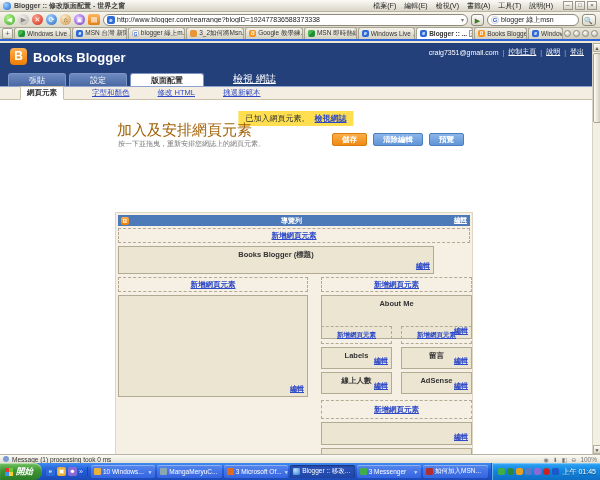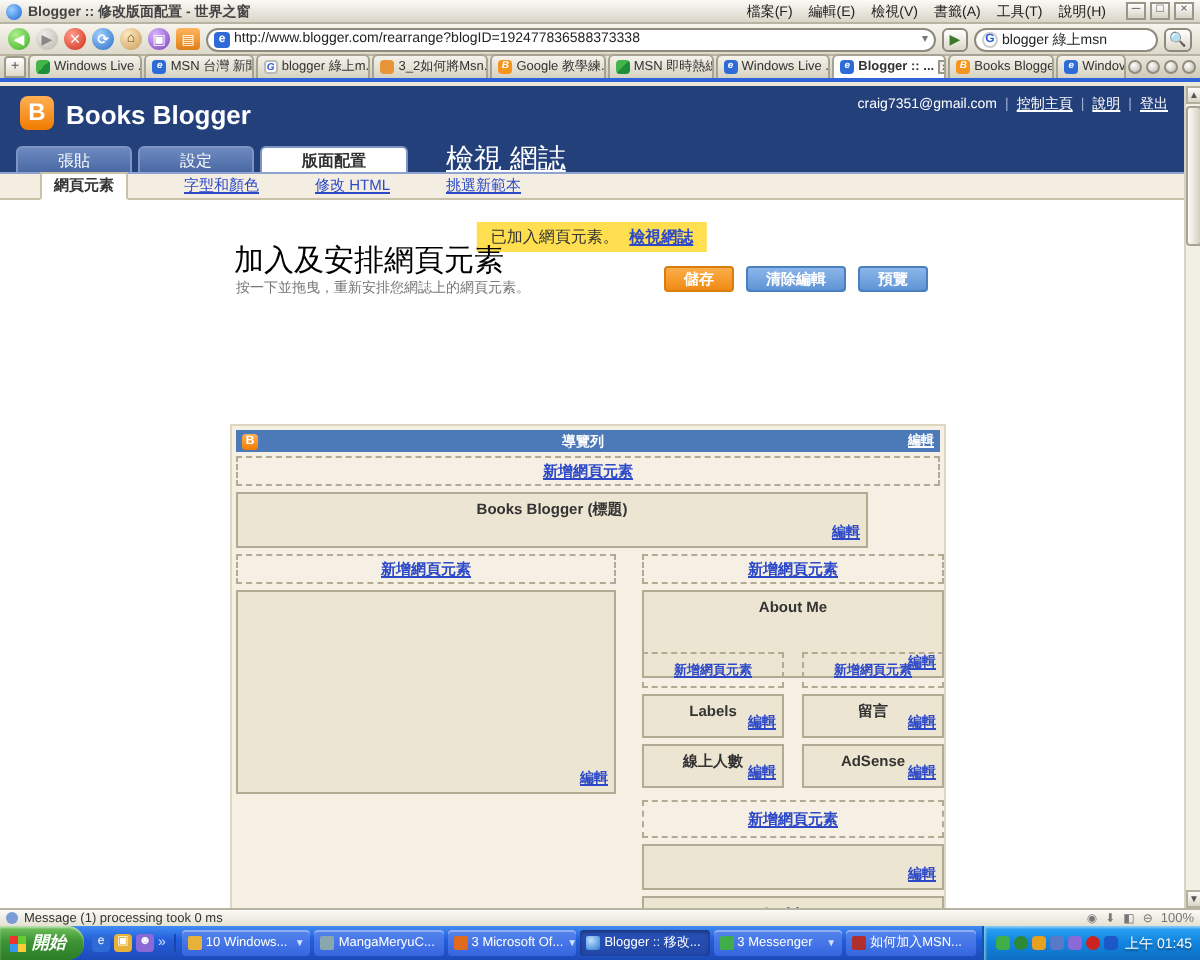--- a/index.html
+++ b/index.html
@@ -75,32 +75,32 @@
     color:#fff;font-weight:bold;font-size:12px;text-align:center;line-height:17px;}
   #blog-title{position:absolute;top:7px;left:33px;color:#fff;font-weight:bold;font-size:13px;}
   #acct{position:absolute;top:4px;right:8px;font-size:7px;color:#fff;display:flex;gap:4px;align-items:center;}
   #acct a{color:#fff;text-decoration:underline;}
   #acct .sep{color:#9fb0d6;}
 
   #btabs{position:absolute;top:28px;left:0;width:592px;height:16px;background:#24407a;display:flex;align-items:flex-end;padding-left:8px;gap:3px;border-bottom:1px solid #8ea3cf;}
   .btab{height:13px;padding:0 20px;font-size:8px;color:#fff;background:linear-gradient(#6d89c0,#4a69a4);
     border:1px solid #7d94c4;border-bottom:none;border-radius:3px 3px 0 0;line-height:13px;}
   .btab.active{background:#fff;color:#333;font-weight:bold;}
-  .btab-link{margin-left:16px;font-size:14px;color:#fff;text-decoration:underline;line-height:14px;}
+  .btab-link{margin-left:26px;font-size:10px;color:#fff;text-decoration:underline;line-height:14px;}
 
   #subtabs{position:absolute;top:44px;left:0;width:592px;height:13px;background:#f3eee1;border-bottom:1px solid #c9c2a9;
     display:flex;align-items:flex-end;padding-left:20px;gap:28px;}
   .stab{font-size:7.5px;color:#2d49c8;text-decoration:underline;line-height:12px;}
   .stab.active{background:#fff;border:1px solid #c9c2a9;border-bottom:1px solid #fff;color:#333;font-weight:bold;
     text-decoration:none;padding:0 6px;margin-bottom:-1px;}
 
   #content{position:absolute;top:57px;left:0;width:592px;height:354px;background:#fff;}
   #notice{position:absolute;top:11px;left:50%;transform:translateX(-50%);background:#ffdf4f;padding:2px 7px;font-size:8px;color:#333;white-space:nowrap;}
   #notice a{color:#2d49c8;text-decoration:underline;font-weight:bold;margin-left:3px;}
-  #heading{position:absolute;top:21px;left:117px;font-size:15px;color:#000000;}
+  #heading{position:absolute;top:21px;left:117px;font-size:15px;color:#a16207;}
   #subheading{position:absolute;top:39px;left:118px;font-size:7px;color:#777;}
   #actions{position:absolute;top:33px;right:128px;display:flex;gap:6px;}
   .abtn{height:13px;padding:0 9px;border-radius:2px;font-size:7.5px;font-weight:bold;color:#fff;line-height:12px;}
   .abtn.orange{background:linear-gradient(#fcae49,#f08a14);border:1px solid #d87c0e;}
   .abtn.blue{background:linear-gradient(#8cb6e9,#5f94d6);border:1px solid #4a7fc0;}
 
   #editor{position:absolute;top:112px;left:115px;width:358px;height:293px;background:#f5f0e3;border:1px solid #ddd6c2;}
   .ebar{position:absolute;top:2px;left:2px;width:352px;height:11px;background:#4c79b8;display:flex;align-items:center;padding:0 3px;}
   .ebar .bico{width:8px;height:8px;border-radius:2px;background:linear-gradient(#ffb054,#f07c00);color:#fff;font-size:6px;font-weight:bold;text-align:center;line-height:8px;flex:none;}
   .ebar .etitle{flex:1;text-align:center;color:#fff;font-weight:bold;font-size:7px;}

